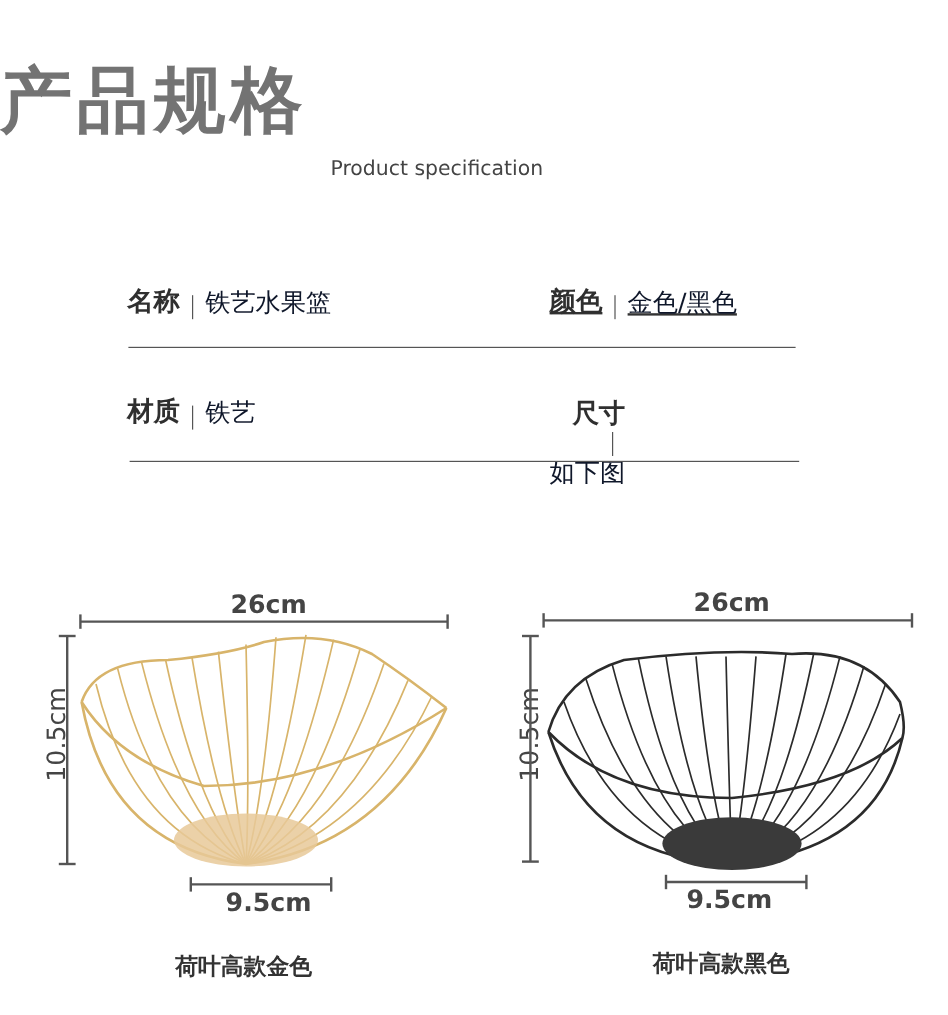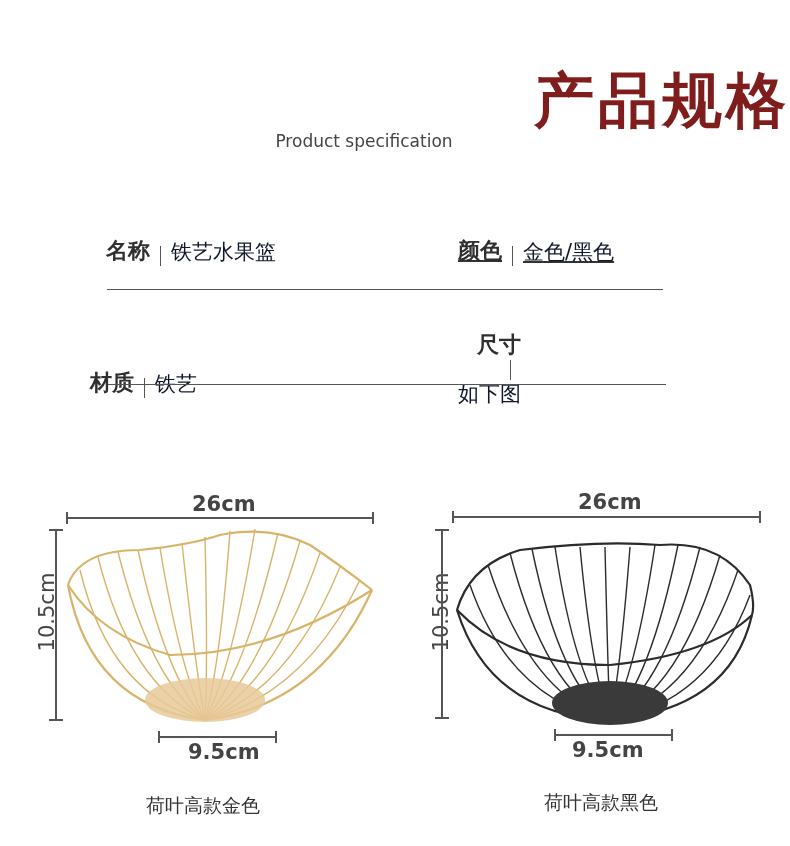--- a/index.html
+++ b/index.html
@@ -1,50 +1,50 @@
 <!DOCTYPE html>
 <html><head>
 <meta charset="utf-8">
 <style>
   html, body { margin: 0; padding: 0; background: #ffffff; }
   body { width: 790px; height: 846px; position: relative; overflow: hidden;
          font-family: "DejaVu Sans", "Liberation Sans", sans-serif; color: #333; }
-  .title { position: absolute; left: 0; width: 790px; top: 60px; text-align: right;
-           font-size: 60px; font-weight: bold; color: #7f1d1d; letter-spacing: 4px; line-height: 80px; }
+  .title { position: absolute; left: 0; width: 790px; top: 44px; text-align: left;
+           font-size: 60px; font-weight: bold; color: #737373; letter-spacing: 4px; line-height: 80px; }
   .subtitle { position: absolute; left: 0; width: 728px; top: 130px; text-align: center;
               font-size: 17px; color: #444; line-height: 22px; }
   .spec-row { position: absolute; display: flex; align-items: flex-end; }
   .spec-label { font-size: 22px; font-weight: bold; color: #2f2f2f; font-family: "DejaVu Serif", "Liberation Serif", serif; }
   .spec-sep { display: inline-block; width: 1px; height: 20px; background: #555; margin: 0 10px; }
   .spec-value { font-size: 21px; color: #0f172a; }
   .divider { position: absolute; height: 1px; background: #555; }
   .dim-text { position: absolute; font-size: 21px; color: #444; font-weight: bold; }
   .dim-vert { position: absolute; font-size: 21px; color: #444; transform: rotate(-90deg); transform-origin: center; white-space: nowrap; }
-  .caption { position: absolute; font-size: 19px; font-weight: normal; color: #333; }
+  .caption { position: absolute; font-size: 19px; font-weight: bold; color: #333; }
   svg.basket { position: absolute; }
 </style>
 </head>
 <body>
 
 <div class="title">产品规格</div>
 <div class="subtitle">Product specification</div>
 
 <div class="spec-row" style="left:106px; top:236px;">
   <span class="spec-label">名称</span>
   <span class="spec-sep"></span>
   <span class="spec-value">铁艺水果篮</span>
 </div>
 <div class="spec-row" style="left:458px; top:236px;text-decoration:underline;">
   <span class="spec-label">颜色</span>
   <span class="spec-sep"></span>
   <span class="spec-value">金色/黑色</span>
 </div>
 <div class="divider" style="left:107px; top:289px; width:556px;"></div>
 
-<div class="spec-row" style="left:90px; top:328px;margin-top:40px;">
+<div class="spec-row" style="left:106px; top:328px;">
   <span class="spec-label">材质</span>
   <span class="spec-sep"></span>
   <span class="spec-value">铁艺</span>
 </div>
 <div class="spec-row" style="left:458px; top:330px;flex-direction:column;">
   <span class="spec-label">尺寸</span>
   <span class="spec-sep"></span>
   <span class="spec-value">如下图</span>
 </div>
 <div class="divider" style="left:108px; top:384px; width:558px;"></div>

